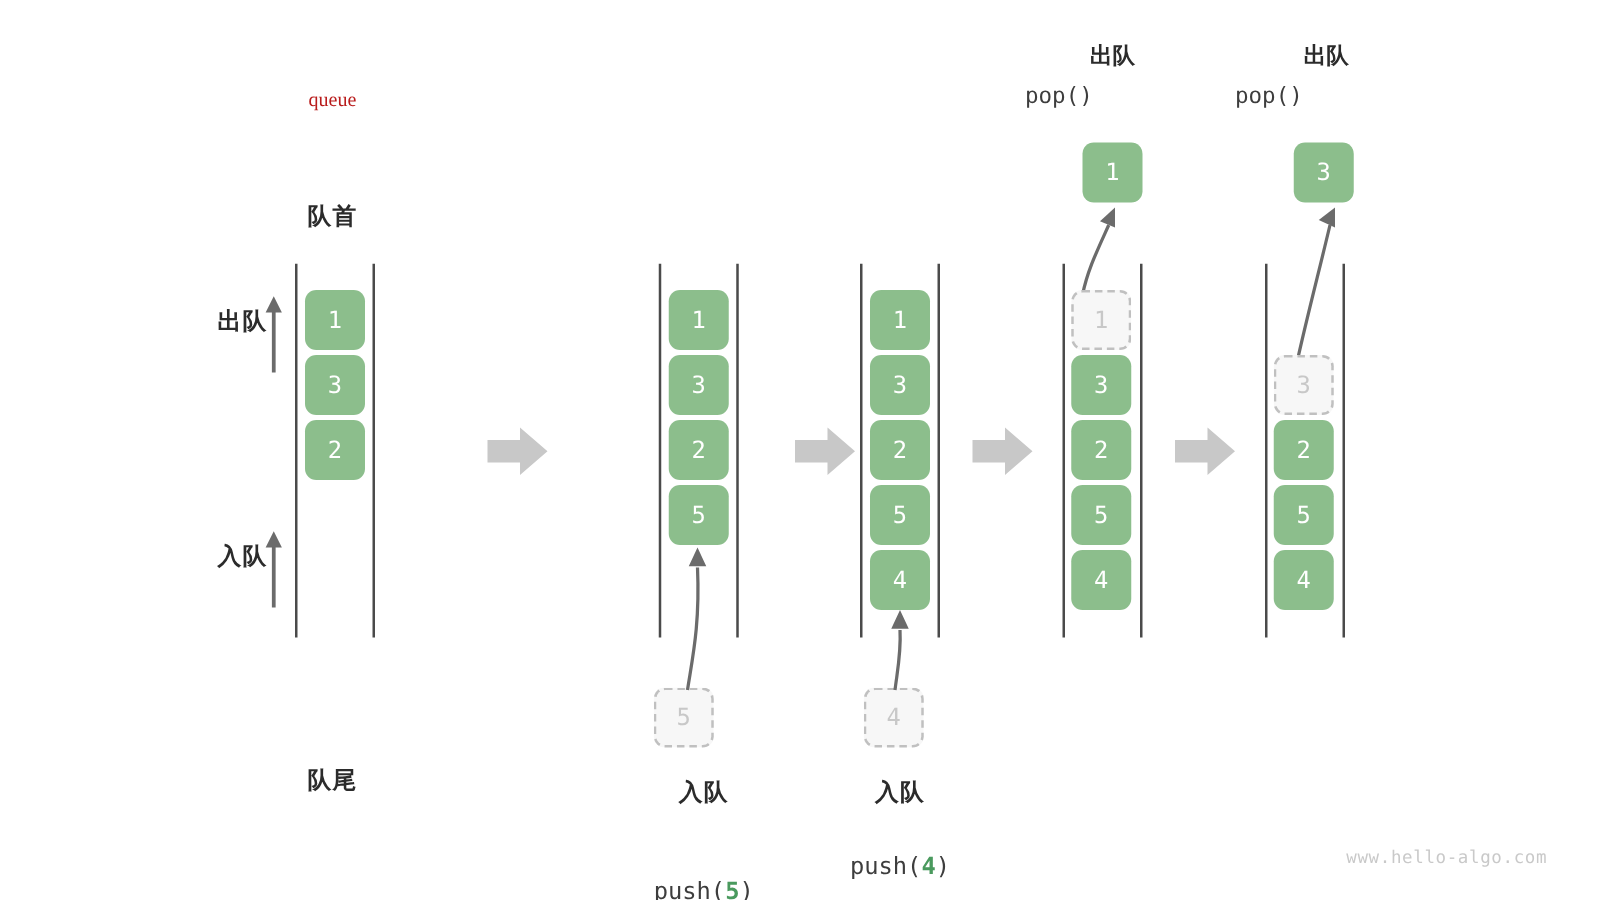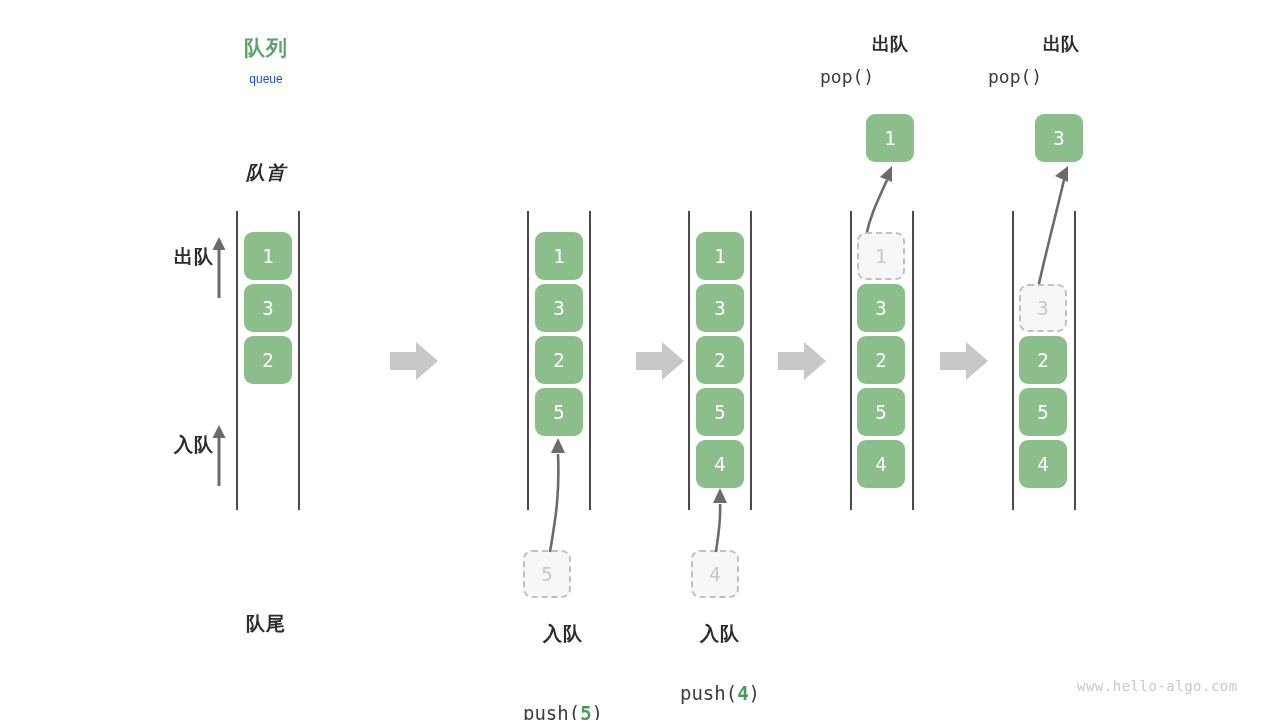--- a/index.html
+++ b/index.html
@@ -22,25 +22,25 @@
   
   .title-cn {
     font-size: 21px;
     font-weight: bold;
     color: #5aa469;
     text-align: center;
     white-space: nowrap;
     letter-spacing: 1px;
   }
   .title-en {
-    font-size: 12px;
-    color: #1d4ed8;
-    text-align: center;
-    white-space: nowrap;
-    font-family: Liberation Sans, sans-serif;
+    font-size: 16px;
+    color: #b91c1c;
+    text-align: center;
+    white-space: nowrap;
+    font-family: Liberation Serif, serif;
   }
   .side-label {
     font-size: 19px;
     font-weight: bold;
     color: #2b2b2b;
     text-align: center;
     white-space: nowrap;
     letter-spacing: 1px;
   }
   .op-label-cn {
@@ -113,24 +113,23 @@
     margin-left: 12px;
   }
 
   svg { overflow: visible; }
 </style>
 </head>
 <body>
 
 <div id="canvas">
 
-  <div class="abs title-cn" style="left:196px; top:34px; width:140px;">队列</div>
   <div class="abs title-en" style="left:196px; top:72px; width:140px;">queue</div>
 
-  <div class="abs side-label" style="left:196px; top:160px; width:140px;font-style:italic;">队首</div>
+  <div class="abs side-label" style="left:196px; top:160px; width:140px;">队首</div>
   <div class="abs side-label" style="left:196px; top:575px; width:140px;margin-top:36px;">队尾</div>
 
   <div class="abs side-label" style="left:140px; top:244px; width:74px; text-align:right;">出队</div>
   <svg class="abs" style="left:210px; top:236px;" width="18" height="62">
     <line x1="9" y1="62" x2="9" y2="12" stroke="#6b6b6b" stroke-width="3"></line>
     <polygon points="9,1 2.5,14 15.5,14" fill="#6b6b6b"></polygon>
   </svg>
 
   <div class="abs side-label" style="left:140px; top:432px; width:74px; text-align:right;">入队</div>
   <svg class="abs" style="left:210px; top:424px;" width="18" height="62">

